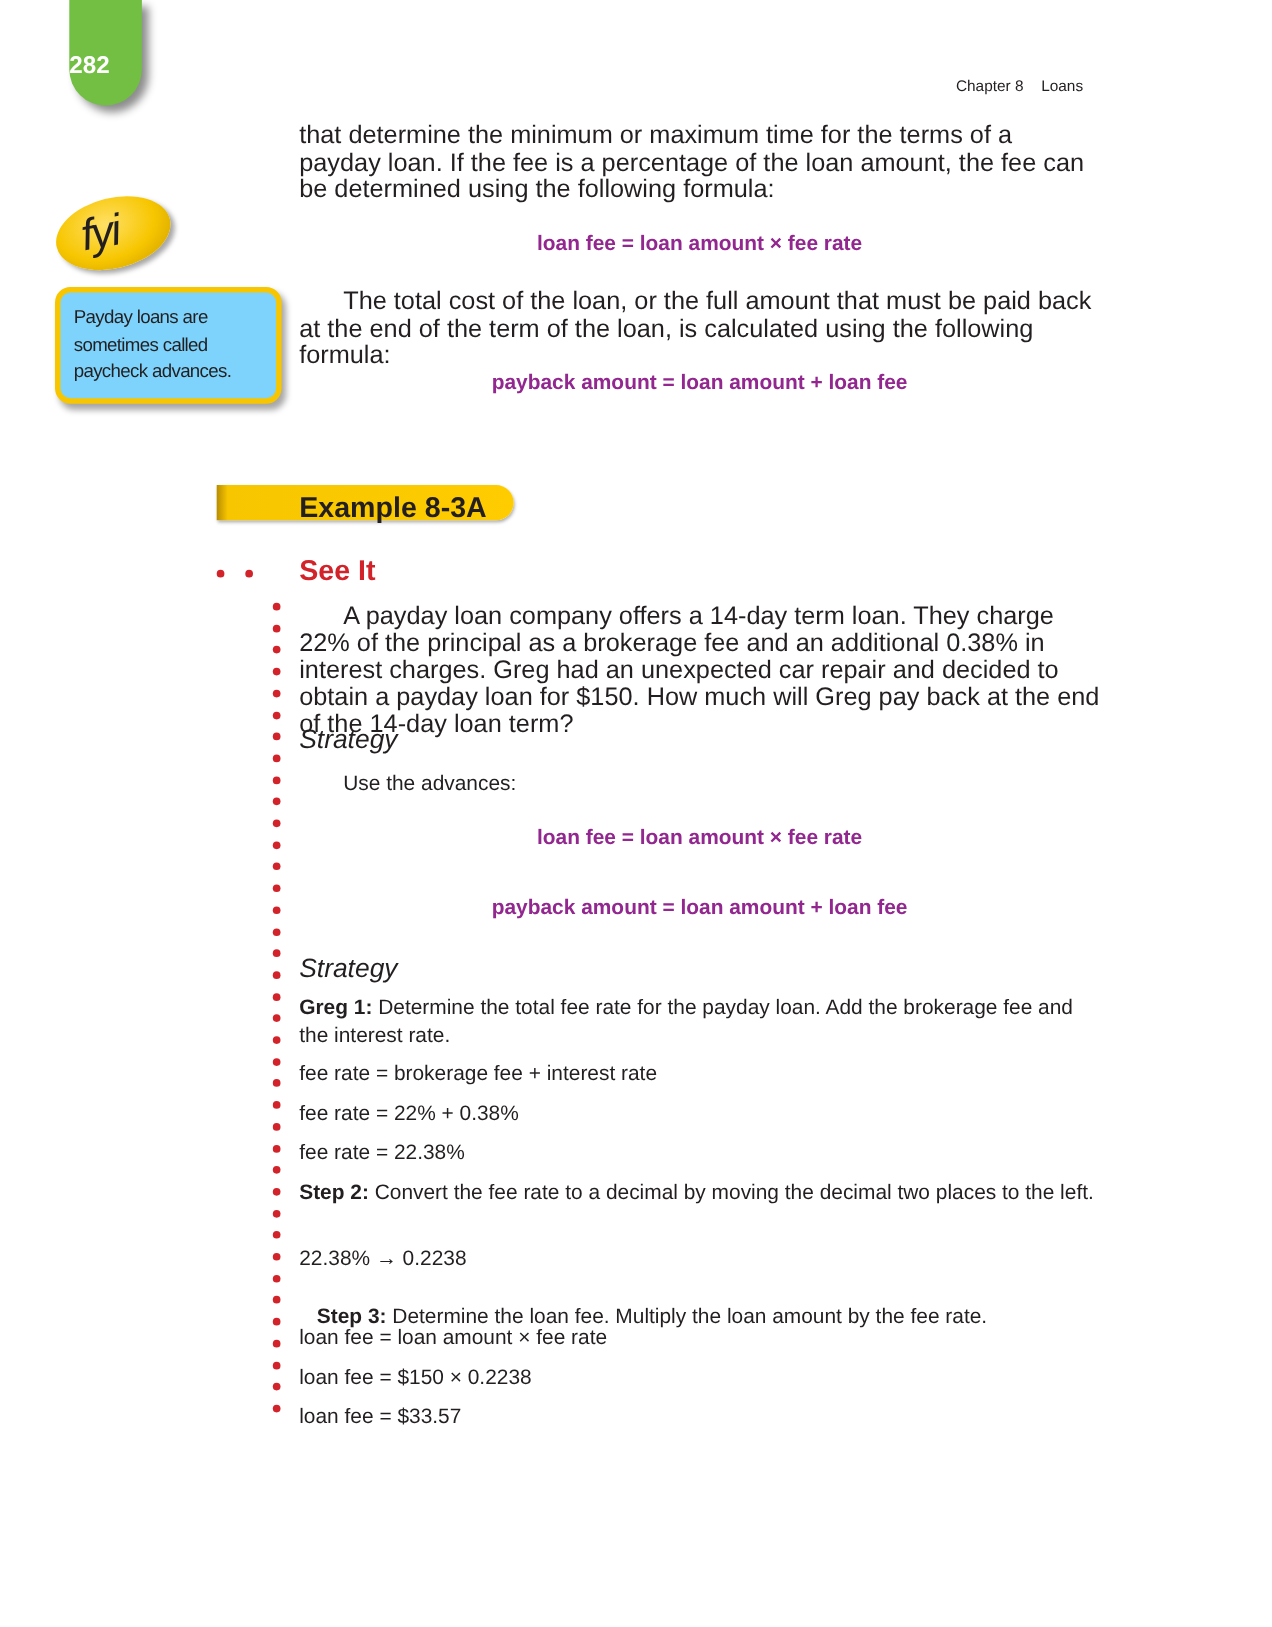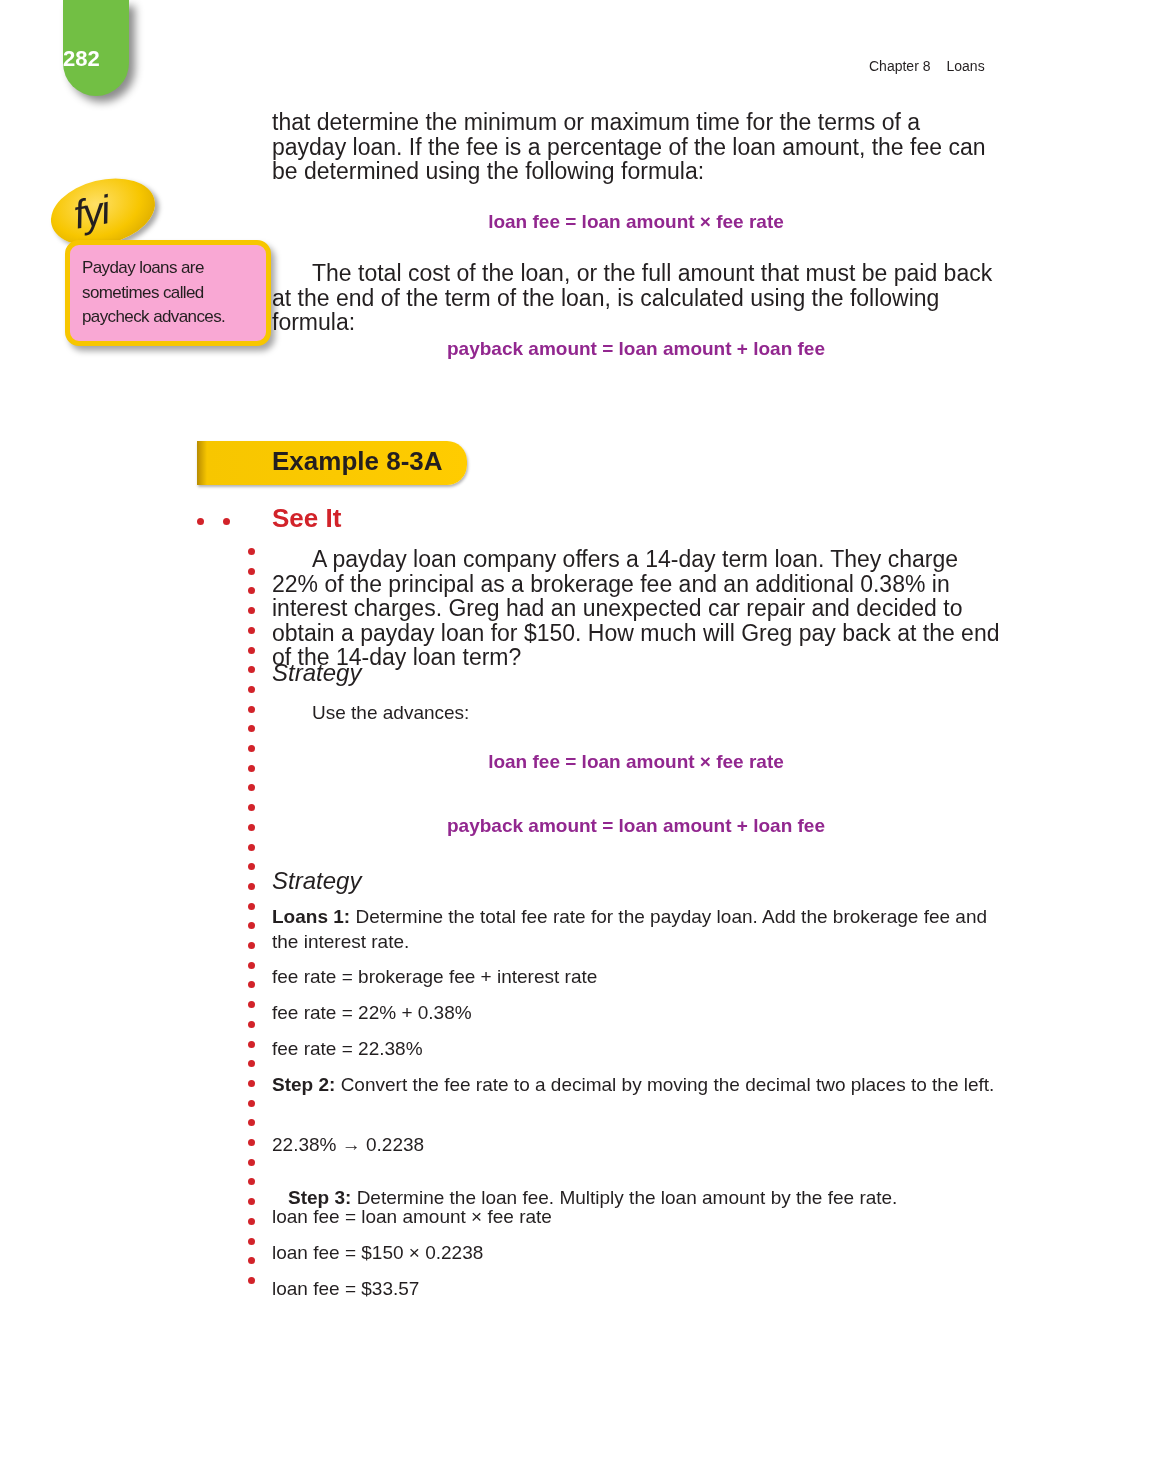--- a/index.html
+++ b/index.html
@@ -11,21 +11,21 @@
     .page-tab {
       position: absolute; left: 63px; top: 0; width: 66px; height: 96px;
       background: #72bf44; border-radius: 0 0 33px 33px;
       box-shadow: 6px 6px 8px rgba(0,0,0,0.45);
     }
     .page-number {
       position: absolute; left: 0; right: 0; top: 46px; 
       color: #ffffff; font-weight: bold; font-size: 22px;
     }
     .running-head {
-      position: absolute; left: 869px; top: 58px; font-size: 14px; color: #231f20;
+      position: absolute; left: 869px; top: 70px; font-size: 14px; color: #231f20;
       white-space: pre;
     }
     .running-head span + span { margin-left: 16px; }
 
     .body-text { position: absolute; left: 272px; width: 728px; font-size: 23px; line-height: 24.5px; }
     .indent { text-indent: 40px; }
     .formula {
       position: absolute; left: 272px; width: 728px; text-align: center;
       color: #92278f; font-weight: bold; font-size: 19px;
     }
@@ -37,33 +37,32 @@
       border-radius: 50%;
       transform: rotate(-14deg);
       box-shadow: 3px 4px 5px rgba(0,0,0,0.35);
     }
     .fyi-label {
       position: absolute; left: 74px; top: 190px; font-size: 40px; font-style: italic;
       color: #231f20; letter-spacing: -2px; transform: rotate(-10deg);
       font-family: "Liberation Sans Narrow", "Liberation Sans", sans-serif;
     }
     .fyi-box {
-      position: absolute; left: 50px; top: 240px; width: 196px; height: 96px;
-      background: #f9a8d4; border: 5px solid #f7c600; border-radius: 14px;
+      position: absolute; left: 50px; top: 261px; width: 196px; height: 96px;
+      background: #7dd3fc; border: 5px solid #f7c600; border-radius: 14px;
       box-shadow: 4px 5px 6px rgba(0,0,0,0.35);
-      margin-left: 15px;
     }
     .fyi-text {
       position: absolute; left: 12px; top: 11px; font-size: 17px; line-height: 24.5px;
       color: #231f20; letter-spacing: -0.6px;
     }
 
     
     .example-tab {
-      position: absolute; left: 197px; top: 441px; width: 270px; height: 44px;
+      position: absolute; left: 197px; top: 441px; width: 270px; height: 32px;
       background: linear-gradient(to right, #b88c00 0px, #f7c600 10px, #ffcc00 100%);
       border-radius: 0 20px 20px 0;
       box-shadow: 1px 2px 3px rgba(0,0,0,0.3);
     }
     .example-title {
       position: absolute; left: 75px; top: 5px; font-size: 26px; font-weight: bold; color: #231f20;
     }
     .see-it {
       position: absolute; left: 272px; top: 503px; font-size: 26px; font-weight: bold; color: #d2232a;
     }
@@ -104,21 +103,21 @@
 
 <p class="body-text indent" style="top:547px; margin:0;">A payday loan company offers a 14-day term loan. They charge 22% of the principal as a brokerage fee and an additional 0.38% in interest charges. Greg had an unexpected car repair and decided to obtain a payday loan for $150. How much will Greg pay back at the end of the 14-day loan term?</p>
 
 <div class="italic-head" style="top:659px;">Strategy</div>
 <div class="line" style="top:702px; left:312px;">Use the advances:</div>
 <div class="formula" style="top:751px;">loan fee = loan amount × fee rate</div>
 <div class="formula" style="top:815px;">payback amount = loan amount + loan fee</div>
 
 <div class="italic-head" style="top:867px;">Strategy</div>
 
-<p class="step-block" style="top:905px; margin:0;"><span class="step-label">Loans 1:</span><span> Determine the total fee rate for the payday loan. Add the brokerage fee and the interest rate.</span></p>
+<p class="step-block" style="top:905px; margin:0;"><span class="step-label">Greg 1:</span><span> Determine the total fee rate for the payday loan. Add the brokerage fee and the interest rate.</span></p>
 <div class="line" style="top:966px;">fee rate = brokerage fee + interest rate</div>
 <div class="line" style="top:1002px;">fee rate = 22% + 0.38%</div>
 <div class="line" style="top:1038px;">fee rate = 22.38%</div>
 
 <p class="step-block" style="top:1073px; margin:0;"><span class="step-label">Step 2:</span><span> Convert the fee rate to a decimal by moving the decimal two places to the left.</span></p>
 <div class="line" style="top:1134px;">22.38% → 0.2238</div>
 
 <p class="step-block" style="top:1170px; margin:16px;"><span class="step-label">Step 3:</span><span> Determine the loan fee. Multiply the loan amount by the fee rate.</span></p>
 <div class="line" style="top:1206px;">loan fee = loan amount × fee rate</div>
 <div class="line" style="top:1242px;">loan fee = $150 × 0.2238</div>

